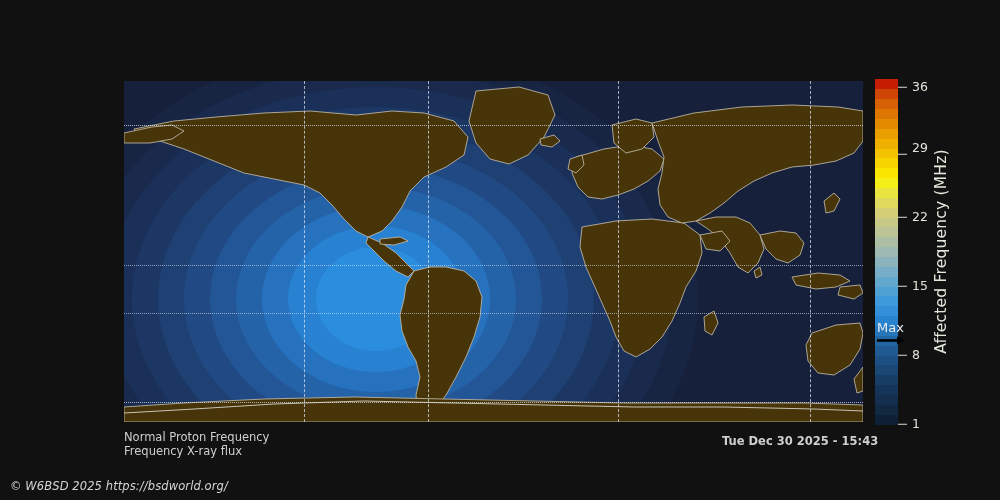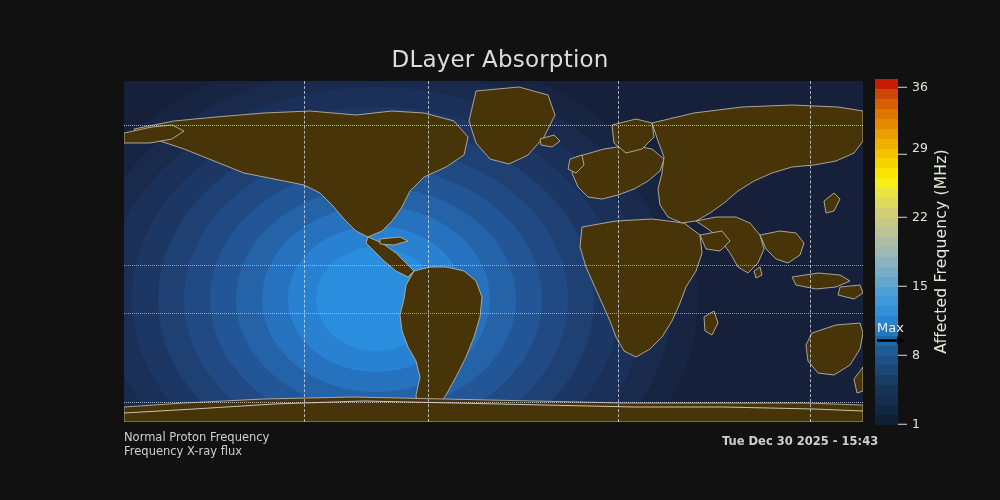--- a/index.html
+++ b/index.html
@@ -60,21 +60,20 @@
   .copy{
     position:absolute;left:10px;top:479px;font-size:11.5px;font-style:italic;
     color:#d6d6d6;white-space:nowrap;letter-spacing:.1px;
   }
 </style>
 </head>
 <body>
 
 <div class="root">
 
-  <div class="title">DLayer Absorption</div>
 
   <div class="map">
     <div class="mapclip">
       <svg class="mapsvg" viewBox="0 0 739 341" preserveAspectRatio="none">
         <defs>
 
           <clipPath id="frameclip">
               <rect x="0" y="0" width="739" height="341"></rect>
             </clipPath>
         </defs>
@@ -249,14 +248,15 @@
     <svg class="arrow" viewBox="0 0 28 9">
       <path d="M0,4.5 L21,4.5" stroke="#000000" stroke-width="2.6"></path>
       <path d="M20,0.5 L28,4.5 L20,8.5 Z" fill="#000000"></path>
     </svg>
   </div>
 
   <div class="cap cap-l1">Normal Proton Frequency</div>
   <div class="cap cap-l2">Frequency X-ray flux</div>
   <div class="cap cap-date">Tue Dec 30 2025 - 15:43</div>
 
+  <div class="copy">© W6BSD 2025 https://bsdworld.org/</div>
 
 </div>
 
 </body></html>

